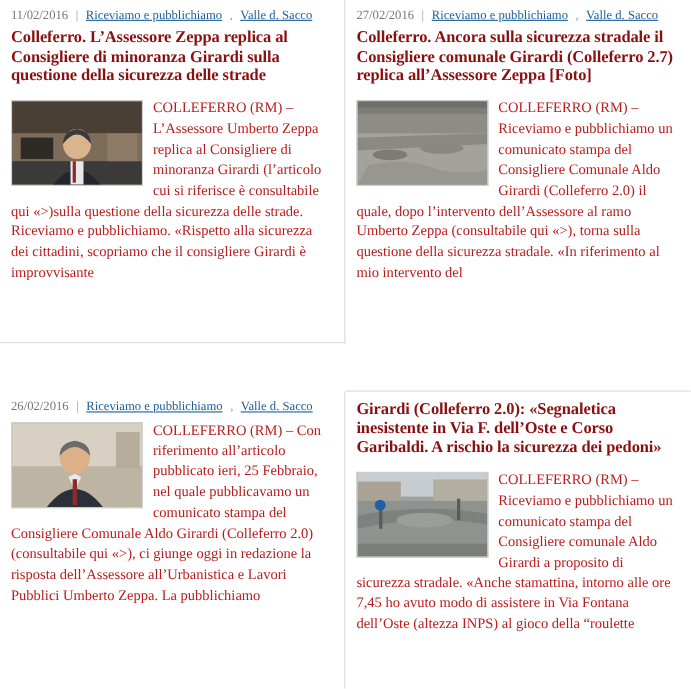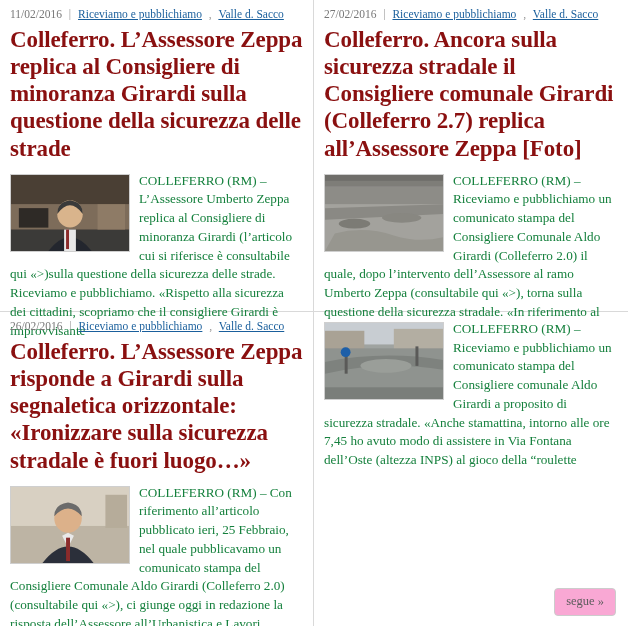--- a/index.html
+++ b/index.html
@@ -16,21 +16,21 @@
     grid-template-rows: auto auto;
     width: 628px;
   }
   .article {
     padding: 8px 10px 10px 10px;
     position: relative;
   }
   .col-left { border-right: 1px solid #d9d9d9; }
   .row-top { border-bottom: 1px solid #d9d9d9; }
   .art-1 { height: 312px; }
-  .art-2 { height: 312px; }
+  .art-2 { height: 356px; }
   .art-3 { height: 314px; }
   .art-4 { height: 314px; }
 
   .meta {
     font-family: "Liberation Serif", serif;
     font-size: 11.5px;
     color: #6b6b6b;
     margin: 0 0 6px 0;
     white-space: nowrap;
     overflow: hidden;
@@ -39,30 +39,30 @@
   .meta .sep { color: #999; margin: 0 4px; }
   .meta a {
     color: #1a5f9c;
     text-decoration: underline;
     cursor: pointer;
     margin-top: 20px;
   }
   h2.title {
     margin: 0 0 10px 0;
     font-family: "Liberation Serif", serif;
-    font-size: 23px;
+    font-size: 15px;
     line-height: 1.18;
     font-weight: bold;
     color: #8a1010;
     letter-spacing: -0.1px;
   }
   .body {
     font-size: 13.2px;
     line-height: 1.42;
-    color: #15803d;
+    color: #b91c1c;
     text-align: left;
   }
   .thumb {
     width: 120px;
     height: 78px;
     float: left;
     margin: 2px 9px 5px 0;
     border: 1px solid #cfcfcf;
     overflow: hidden;
     position: relative;
@@ -153,41 +153,41 @@
   </div>
 
   <div class="article col-left art-3">
     <div class="meta">
       <span class="date">26/02/2016</span>
       <span class="sep">|</span>
       <a>Riceviamo e pubblichiamo</a>
       <span class="sep">,</span>
       <a>Valle d. Sacco</a>
     </div>
-    <h2 class="title">Colleferro. L’Assessore Zeppa risponde a Girardi sulla segnaletica orizzontale: «Ironizzare sulla sicurezza stradale è fuori luogo…»</h2>
     <div class="body">
       <span class="thumb">
         <svg viewBox="0 0 120 78" preserveAspectRatio="none">
           <rect x="0" y="0" width="120" height="78" fill="#cfc6b6"></rect>
           <rect x="0" y="0" width="120" height="40" fill="#d8d0c2"></rect>
           <rect x="0" y="40" width="120" height="38" fill="#bdb4a4"></rect>
           <ellipse cx="58" cy="32" rx="14" ry="15" fill="#dcb18a"></ellipse>
           <path d="M44 30 Q58 14 72 30 Q72 18 58 16 Q44 18 44 30 Z" fill="#6b6b6b"></path>
           <path d="M32 78 Q58 44 84 78 Z" fill="#2b2f3a"></path>
           <path d="M52 50 L58 62 L64 50 L58 47 Z" fill="#e9e9e9"></path>
           <rect x="56" y="52" width="4" height="24" fill="#8b2b2b"></rect>
           <rect x="96" y="8" width="22" height="34" fill="#b6ac9a"></rect>
         </svg>
       </span>
       <p>COLLEFERRO (RM) – Con riferimento all’articolo pubblicato ieri, 25 Febbraio, nel quale pubblicavamo un comunicato stampa del Consigliere Comunale Aldo Girardi (Colleferro 2.0)(consultabile qui «&gt;), ci giunge oggi in redazione la risposta dell’Assessore all’Urbanistica e Lavori Pubblici Umberto Zeppa. La pubblichiamo</p>
       <div class="clear"></div>
     </div>
   </div>
 
   <div class="article art-4">
+    <h2 class="title">Girardi (Colleferro 2.0): «Segnaletica inesistente in Via F. dell’Oste e Corso Garibaldi. A rischio la sicurezza dei pedoni»</h2>
     <div class="body">
       <span class="thumb">
         <svg viewBox="0 0 120 78" preserveAspectRatio="none">
           <rect x="0" y="0" width="120" height="78" fill="#9fa3a0"></rect>
           <rect x="0" y="0" width="120" height="22" fill="#c8cdd2"></rect>
           <rect x="0" y="8" width="40" height="20" fill="#a9a295"></rect>
           <rect x="70" y="6" width="50" height="22" fill="#b3aea2"></rect>
           <rect x="0" y="26" width="120" height="52" fill="#8f938f"></rect>
           <path d="M0 40 Q60 28 120 38 L120 48 Q60 38 0 52 Z" fill="#7e827e"></path>
           <ellipse cx="62" cy="44" rx="26" ry="7" fill="#9a9e99"></ellipse>

